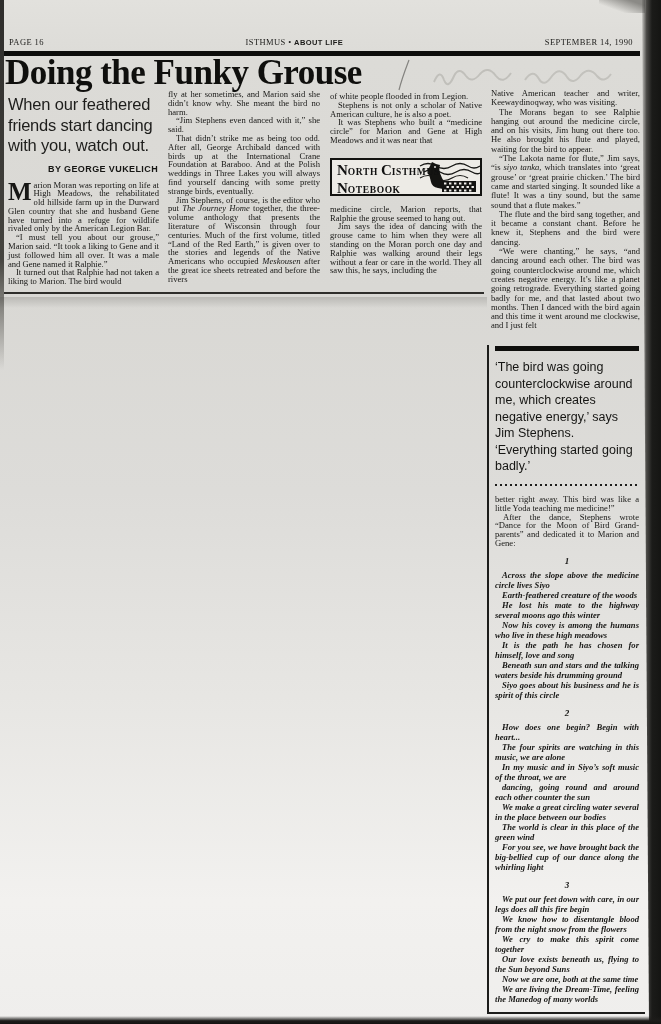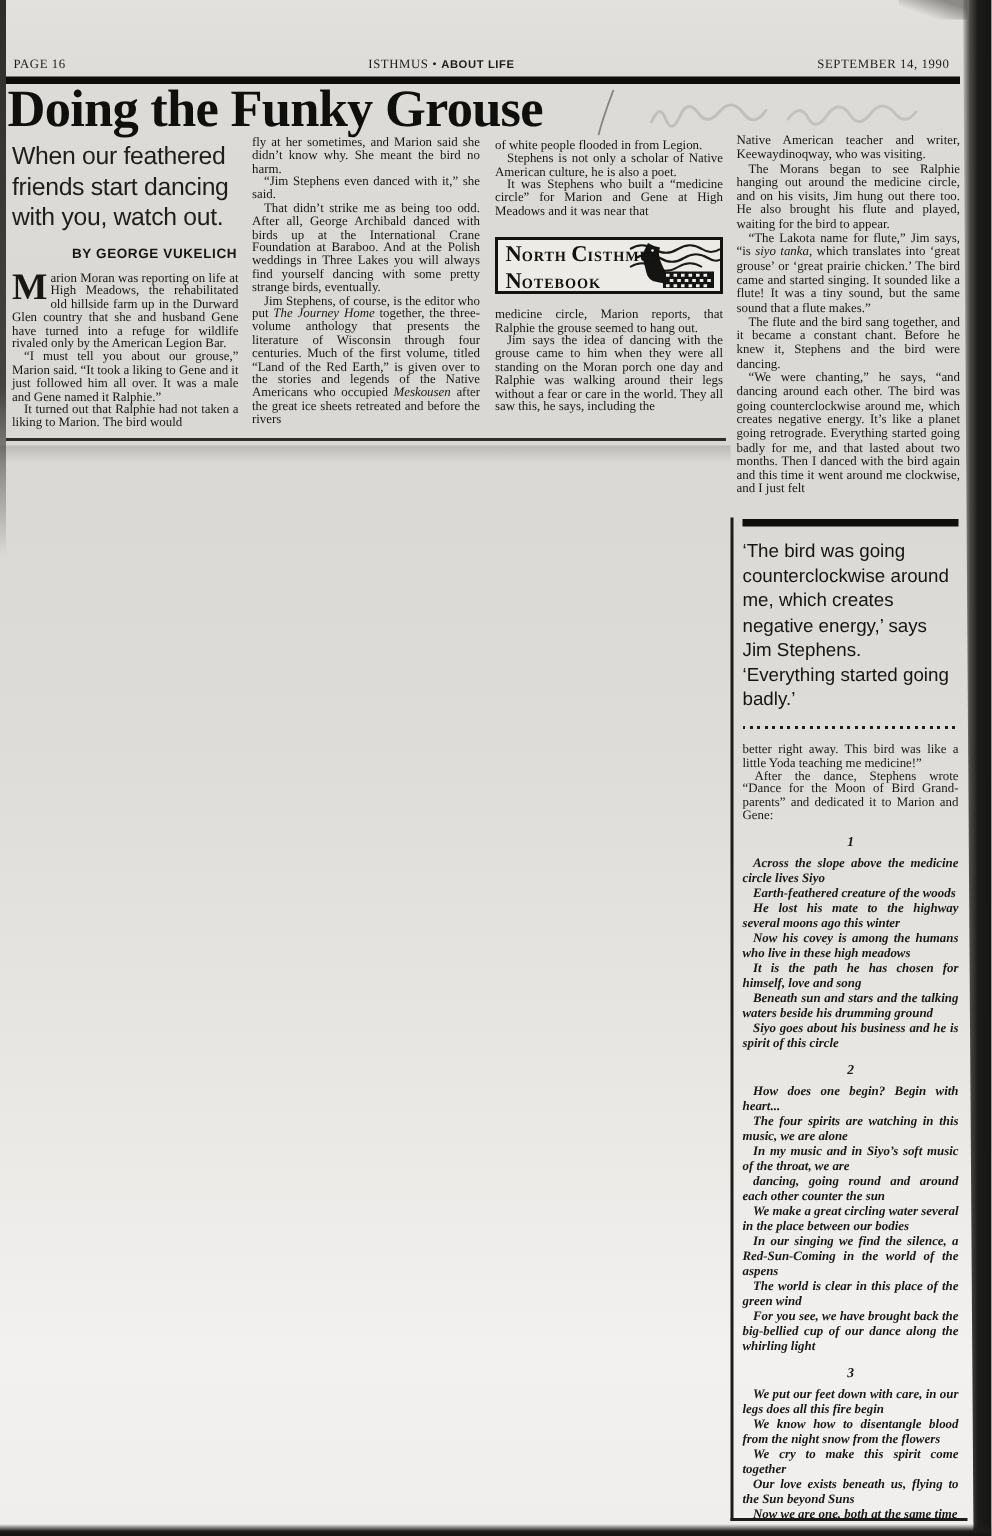--- a/index.html
+++ b/index.html
@@ -178,21 +178,20 @@
     </section>
 
     <section>
       <div class="poem-number">2</div>
       <div>
           <div class="poem-line">How does one begin? Begin with heart...</div>
           <div class="poem-line">The four spirits are watching in this music, we are alone</div>
           <div class="poem-line">In my music and in Siyo’s soft music of the throat, we are</div>
           <div class="poem-line">dancing, going round and around each other counter the sun</div>
           <div class="poem-line">We make a great circling water several in the place between our bodies</div>
-          <div class="poem-line">In our singing we find the silence, a Red-Sun-Coming in the world of the aspens</div>
           <div class="poem-line">The world is clear in this place of the green wind</div>
           <div class="poem-line">For you see, we have brought back the big-bellied cup of our dance along the whirling light</div>
         </div>
     </section>
 
     <section>
       <div class="poem-number">3</div>
       <div>
           <div class="poem-line">We put our feet down with care, in our legs does all this fire begin</div>
           <div class="poem-line">We know how to disentangle blood from the night snow from the flowers</div>

